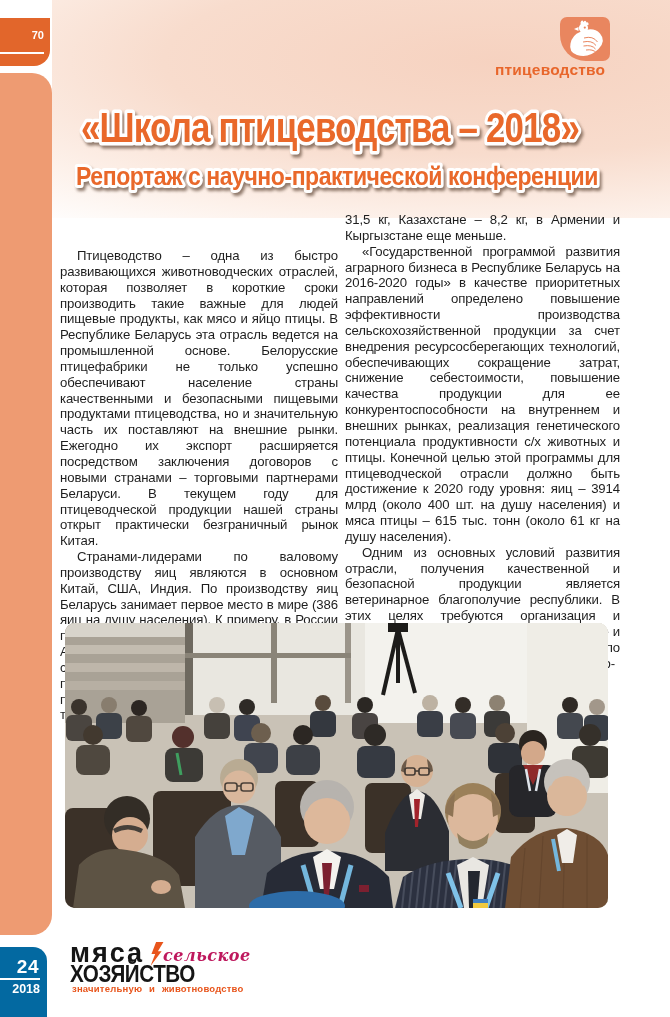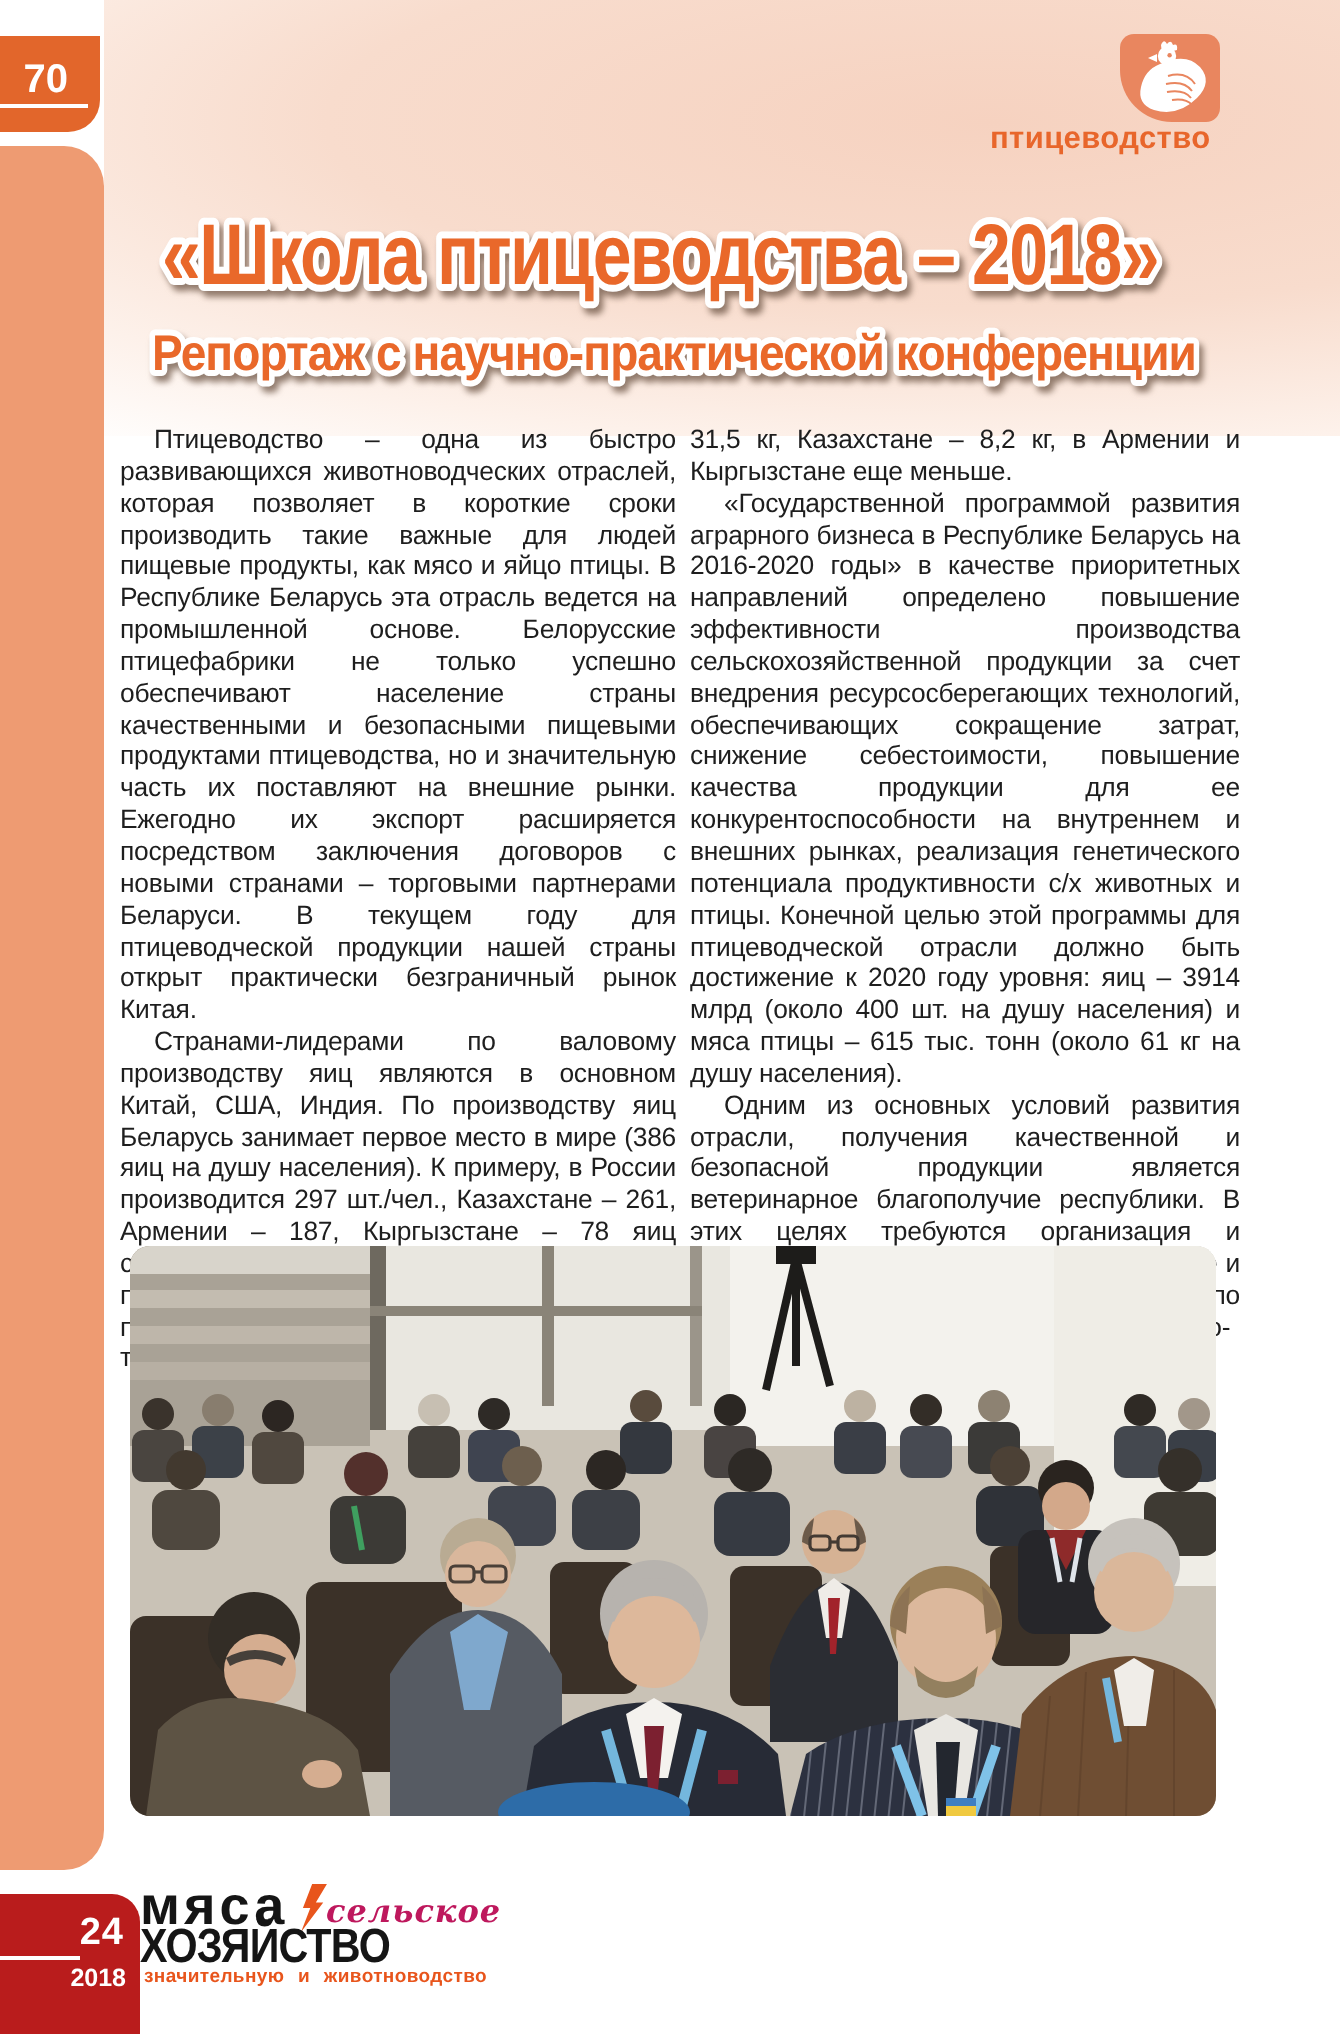--- a/index.html
+++ b/index.html
@@ -2,25 +2,25 @@
 <html lang="ru"><head>
 <meta charset="utf-8">
 <style>
   html,body{margin:0;padding:0;background:#fff;}
   .page{position:relative;width:670px;height:1017px;background:#ffffff;overflow:hidden;
         font-family:"Liberation Sans", sans-serif;}
 
   
   .rail-top{position:absolute;left:0;top:18px;width:50px;height:48px;background:#e2662b;
             border-bottom-right-radius:16px;}
-  .pn-top{position:absolute;right:16px;top:11px;color:#fff;font-weight:bold;font-size:20px;}
+  .pn-top{position:absolute;right:6px;top:11px;color:#fff;font-weight:bold;font-size:11px;}
   .pn-line{position:absolute;left:0;top:34px;width:44px;height:2px;background:#fff;}
   .rail-mid{position:absolute;left:0;top:73px;width:52px;height:862px;background:#ee9b72;
             border-radius:0 20px 20px 0;}
-  .rail-bot{position:absolute;left:0;top:947px;width:70px;height:70px;background:#b91c1c;
+  .rail-bot{position:absolute;left:0;top:947px;width:47px;height:70px;background:#0369a1;
             border-top-right-radius:14px;color:#fff;text-align:right;}
   .pn-issue{position:absolute;right:8px;top:9px;font-weight:bold;font-size:19px;letter-spacing:.5px;}
   .pn-botline{position:absolute;left:0;top:31px;width:40px;height:2px;background:#fff;}
   .pn-year{position:absolute;right:7px;top:35px;font-weight:bold;font-size:12.5px;}
 
   
   .header-bg{position:absolute;left:52px;top:0;right:0;height:218px;
      background:radial-gradient(ellipse 120% 95% at 72% 28%, #f6d2c0 0%, #f8dccd 45%, #fdf1ea 78%, #ffffff 100%);}
   .section-icon{position:absolute;left:560px;top:17px;width:50px;height:44px;background:#e9865f;
      border-radius:7px 7px 7px 26px;}
@@ -29,21 +29,21 @@
   .title-svg{position:absolute;left:52px;top:95px;width:618px;height:110px;overflow:visible;}
   .title-svg text{font-family:"Liberation Sans", sans-serif;font-weight:bold;text-anchor:middle;
      fill:#e9682a;stroke:#ffffff;paint-order:stroke;stroke-linejoin:round;
      filter:drop-shadow(2px 3px 1.5px rgba(110,85,70,.75));}
   .t-main{font-size:43px;stroke-width:7px;letter-spacing:-1px;}
   .t-sub{font-size:25px;stroke-width:6px;letter-spacing:-.5px;}
 
   
   .col{position:absolute;top:212px;font-size:13.2px;line-height:15.85px;color:#1e1e1e;
        text-align:justify;letter-spacing:-.12px;}
-  .col-1{left:60px;width:278px;}
+  .col-1{left:60px;width:278px;margin-top:36px;}
   .col-2{left:345px;width:275px;}
   .col p{margin:0;}
   .col p.ind{text-indent:17px;}
 
   
   .photo{position:absolute;left:65px;top:623px;width:543px;height:285px;border-radius:10px;
          overflow:hidden;background:#c9c2b6;}
   .photo svg{display:block;width:100%;height:100%;}
 
   

